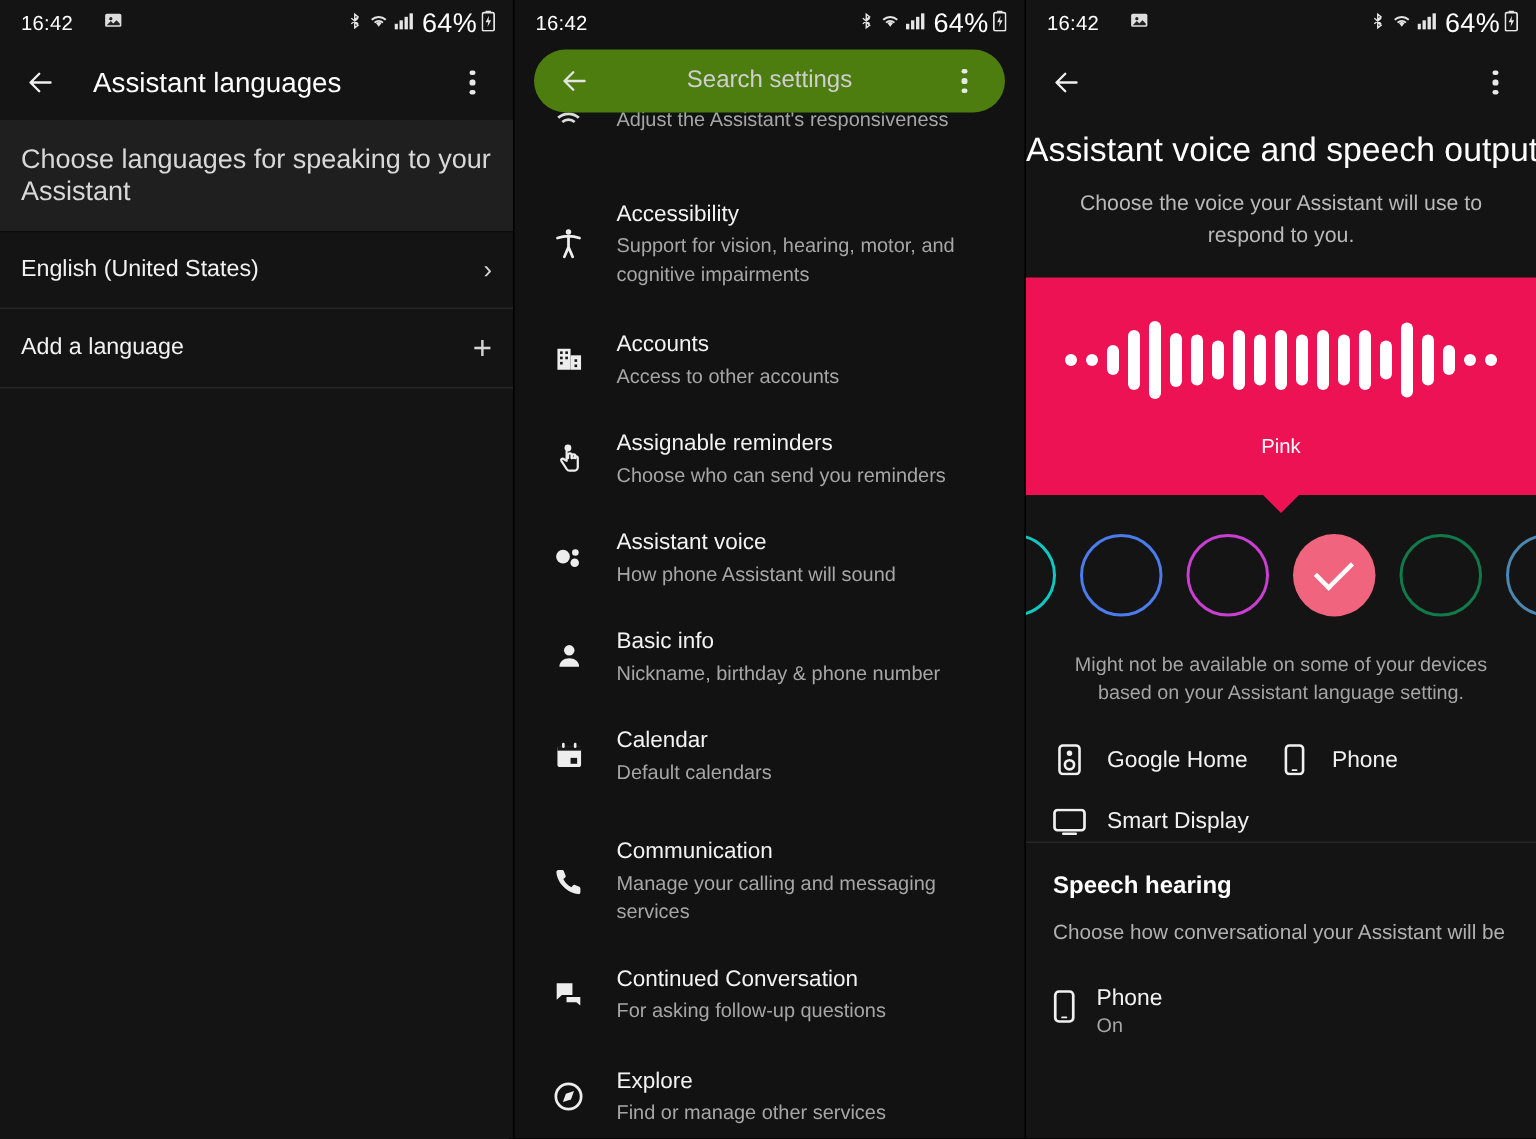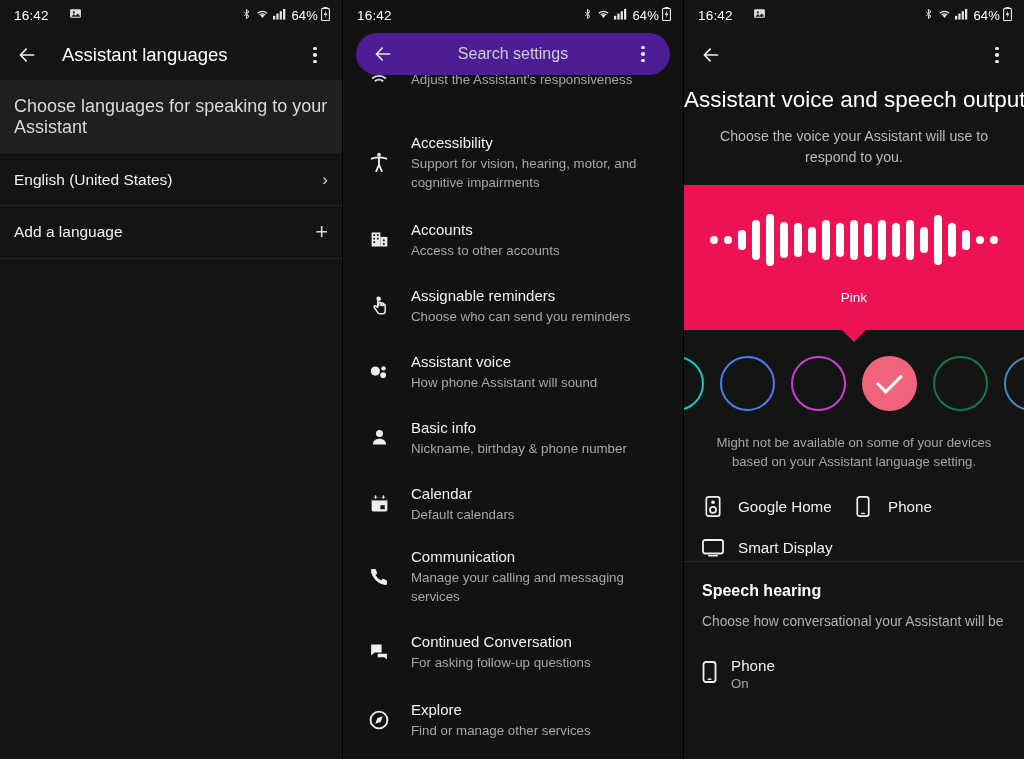--- a/index.html
+++ b/index.html
@@ -16,21 +16,21 @@
   .panel-right  { width: 341px; background: #141414; border-left: 1px solid #000; }
 
   
   .statusbar {
     height: 30px; display: flex; align-items: center;
     justify-content: space-between; padding: 0 12px 0 14px;
     color: #fff; font-size: 13.5px; letter-spacing: .2px;
   }
   .sb-left { display: flex; align-items: center; gap: 20px; }
   .sb-right { display: flex; align-items: center; gap: 3px; }
-  .sb-pct { font-size: 13px; margin-left: 2px; }
+  .sb-pct { font-size: 18px; margin-left: 2px; }
   .glyph { display: inline-block; line-height: 1; }
 
   
   .appbar {
     height: 50px; display: flex; align-items: center;
     padding: 0 14px; color: #fff;
   }
   .appbar .title {
     font-size: 18.5px; font-weight: 400; margin-left: 22px; flex: 1;
     white-space: nowrap;
@@ -51,21 +51,21 @@
     display: flex; align-items: center; justify-content: space-between;
     padding: 15px 14px; color: #f1f1f1; font-size: 15.5px;
     border-bottom: 1px solid #242424;
   }
   .row-item .chev { color: #d6d6d6; font-size: 17px; }
   .row-item .plus { color: #d6d6d6; font-size: 22px; line-height: 1; }
 
   
   .searchbar {
     position: absolute; top: 33px; left: 13px; right: 13px; height: 42px;
-    background: #4c1d95; border-radius: 24px; display: flex; align-items: center;
+    background: #4d7c0f; border-radius: 24px; display: flex; align-items: center;
     padding: 0 14px; z-index: 6;
   }
   .searchbar .sbtitle {
     flex: 1; text-align: center; color: #cfcfcf; font-size: 16px;
   }
   .midlist { position: absolute; top: 72px; left: 0; right: 0; bottom: 0; }
   .mi {
     display: flex; padding: 0 16px 0 16px; align-items: center;
     min-height: 58px;
   }
@@ -359,21 +359,21 @@
               <rect x="15.5" y="2.5" width="2" height="4" rx="1" fill="#ededed"></rect>
               <rect x="13" y="14" width="5" height="4.5" fill="#161616"></rect>
             </svg>
         </div>
         <div class="mi-tx">
           <div class="mi-t">Calendar</div>
           <div class="mi-s">Default calendars</div>
         </div>
       </div>
 
-      <div class="mi" style="margin-top:7px">
+      <div class="mi" style="margin-top:18px">
         <div class="mi-ic">
           <svg width="21" height="21" viewBox="0 0 24 24">
               <path d="M6.6 3.5c.6 0 1.1.4 1.3.9l1.3 3.2c.2.5.1 1.1-.3 1.5L7.5 10.3a13 13 0 006.2 6.2l1.2-1.4c.4-.4 1-.5 1.5-.3l3.2 1.3c.5.2.9.7.9 1.3v2.9c0 .9-.8 1.6-1.7 1.5C10.6 21.1 2.9 13.4 2.2 5.2c-.1-.9.6-1.7 1.5-1.7z" fill="#ededed"></path>
             </svg>
         </div>
         <div class="mi-tx">
           <div class="mi-t">Communication</div>
           <div class="mi-s">Manage your calling and messaging services</div>
         </div>
       </div>

